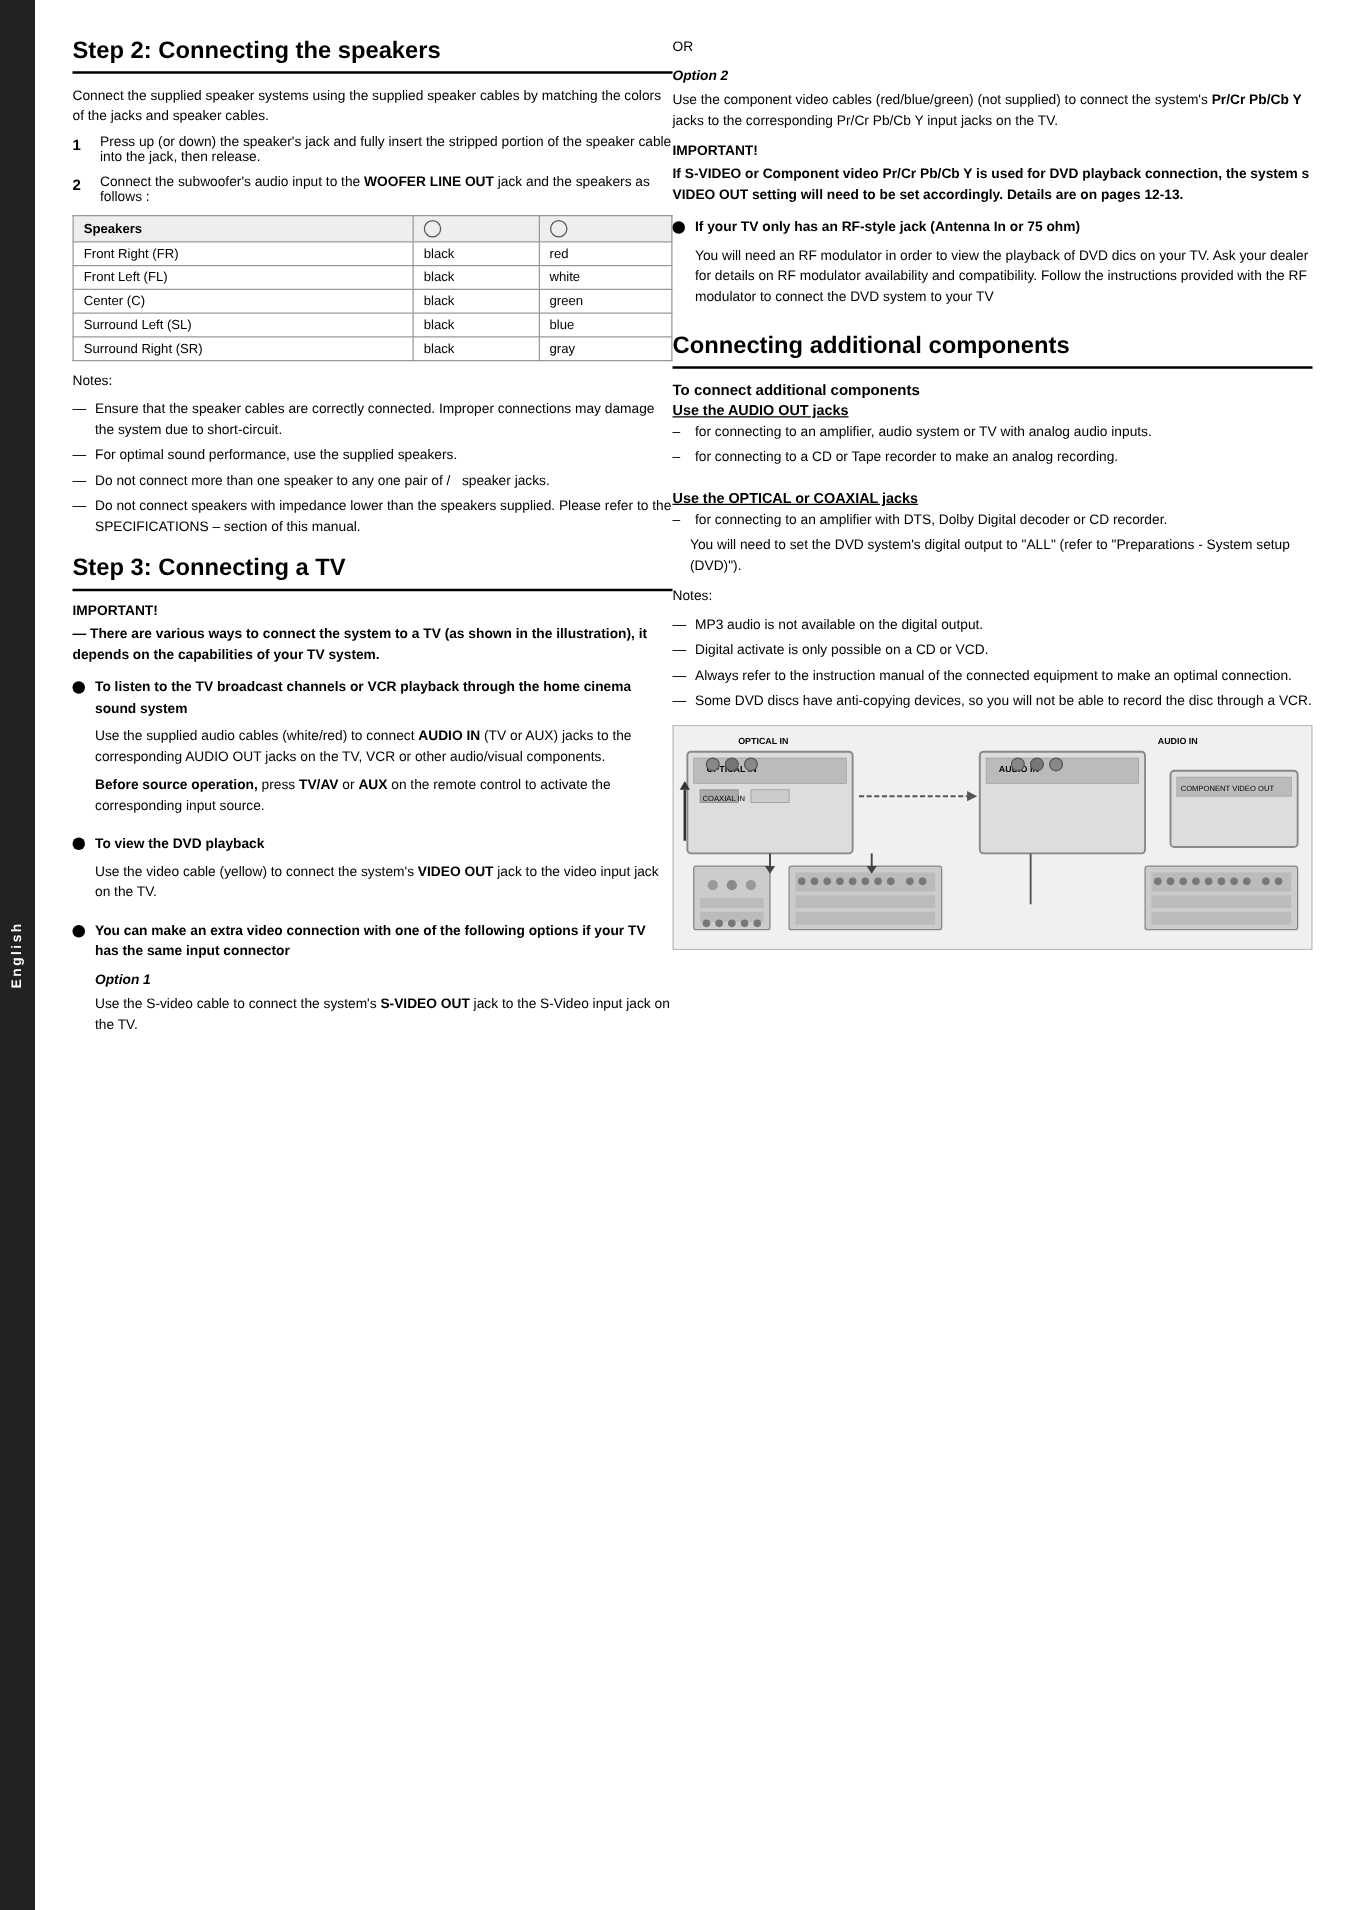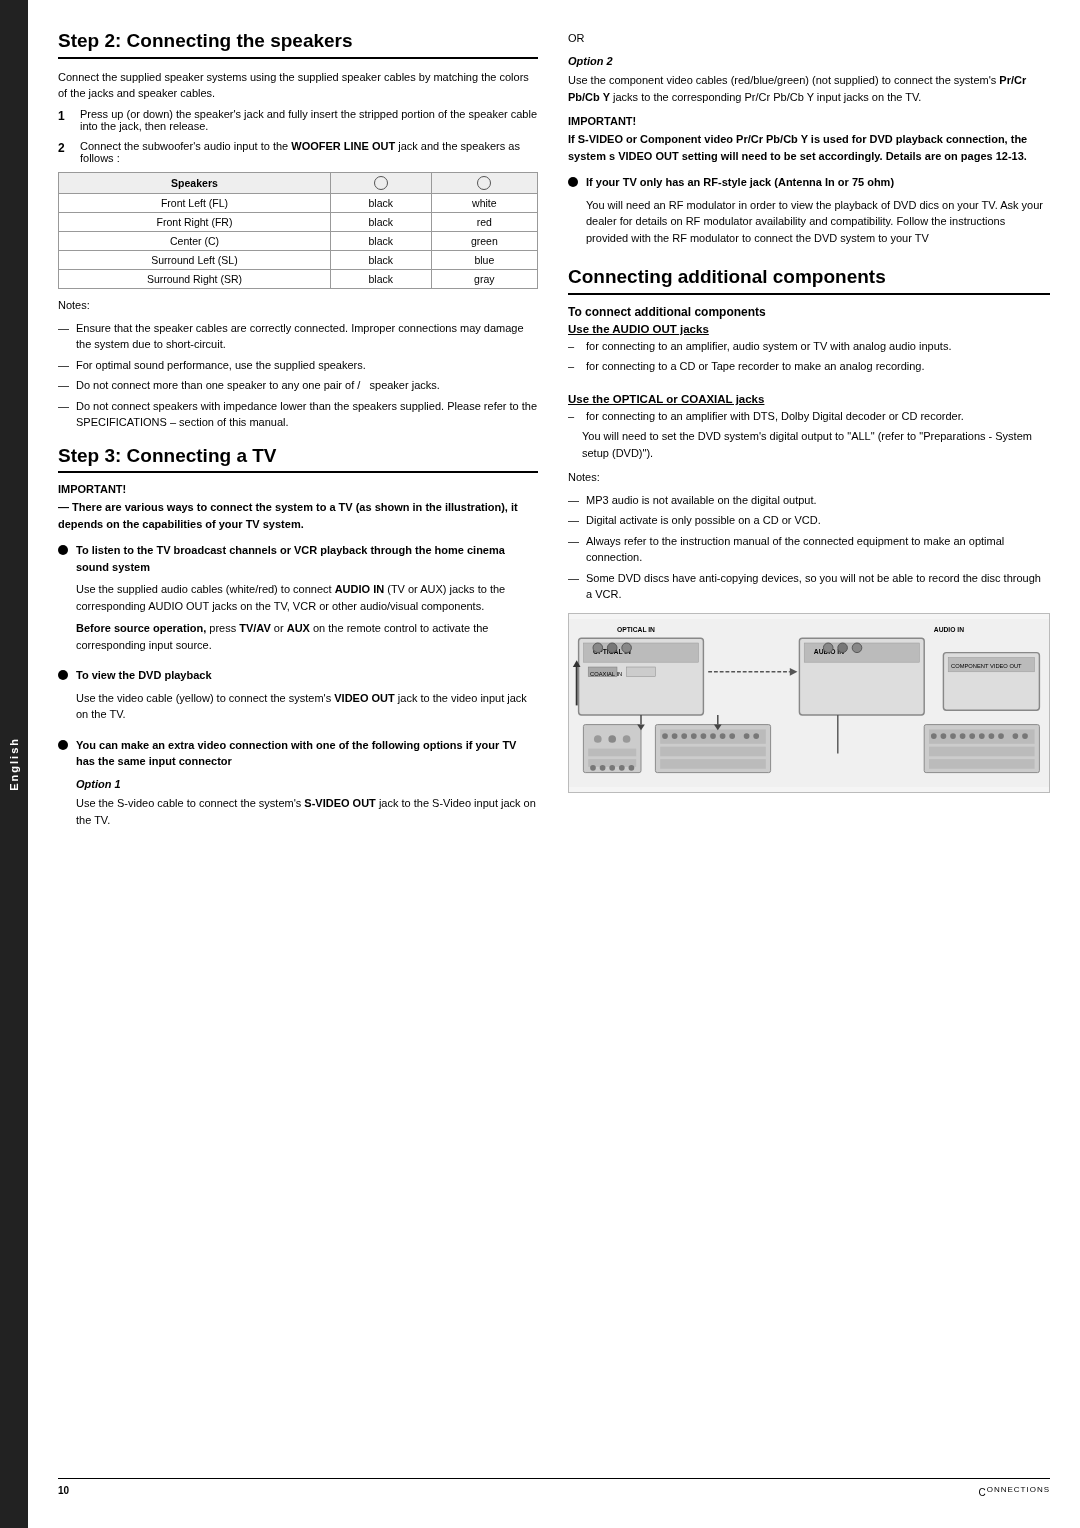--- a/index.html
+++ b/index.html
@@ -36,21 +36,20 @@
       letter-spacing: 2px;
     }
     .content {
       flex: 1;
       padding: 30px 30px 30px 30px;
       display: flex;
       flex-direction: column;
     }
     .two-col {
       display: flex;
-      gap: 30px;
       flex: 1;
     }
     .left-col {
       flex: 1;
       max-width: 480px;
     }
     .right-col {
       flex: 1;
     }
     .section-title {
@@ -77,21 +76,21 @@
     .step-content { flex: 1; }
     table.speaker-table {
       border-collapse: collapse;
       width: 100%;
       margin: 8px 0;
       font-size: 10.5px;
     }
     table.speaker-table th, table.speaker-table td {
       border: 1px solid #999;
       padding: 3px 8px;
-      text-align: center;
+      text-align: left;
     }
     table.speaker-table th {
       background: #eee;
       font-weight: bold;
     }
     .th-circle {
       display: inline-block;
       width: 14px;
       height: 14px;
       border-radius: 50%;
@@ -217,28 +216,28 @@
           <table class="speaker-table">
             <thead>
               <tr>
                 <th>Speakers</th>
                 <th><span class="th-circle"></span></th>
                 <th><span class="th-circle"></span></th>
               </tr>
             </thead>
             <tbody>
               <tr>
+                <td>Front Right (FR)</td>
+                <td>black</td>
+                <td>red</td>
+              </tr>
+              <tr>
                 <td>Front Left (FL)</td>
                 <td>black</td>
                 <td>white</td>
-              </tr>
-              <tr>
-                <td>Front Right (FR)</td>
-                <td>black</td>
-                <td>red</td>
               </tr>
               <tr>
                 <td>Center (C)</td>
                 <td>black</td>
                 <td>green</td>
               </tr>
               <tr>
                 <td>Surround Left (SL)</td>
                 <td>black</td>
                 <td>blue</td>
@@ -465,18 +464,14 @@
               <polygon points="151,110 155,116 159,110" fill="#444"></polygon>
 
               <line x1="8" y1="90" x2="8" y2="50" stroke="#333" stroke-width="2"></line>
               <polygon points="4,50 8,43 12,50" fill="#333"></polygon>
             </svg>
           </div>
         </div>
       </div>
     </div>
 
-    <div class="footer-bar">
-      <span class="footer-left">10</span>
-      <span class="footer-right">C<span style="font-size:8px;vertical-align:super;">ONNECTIONS</span></span>
-    </div>
   </div>
 </div>
 
 </body></html>

